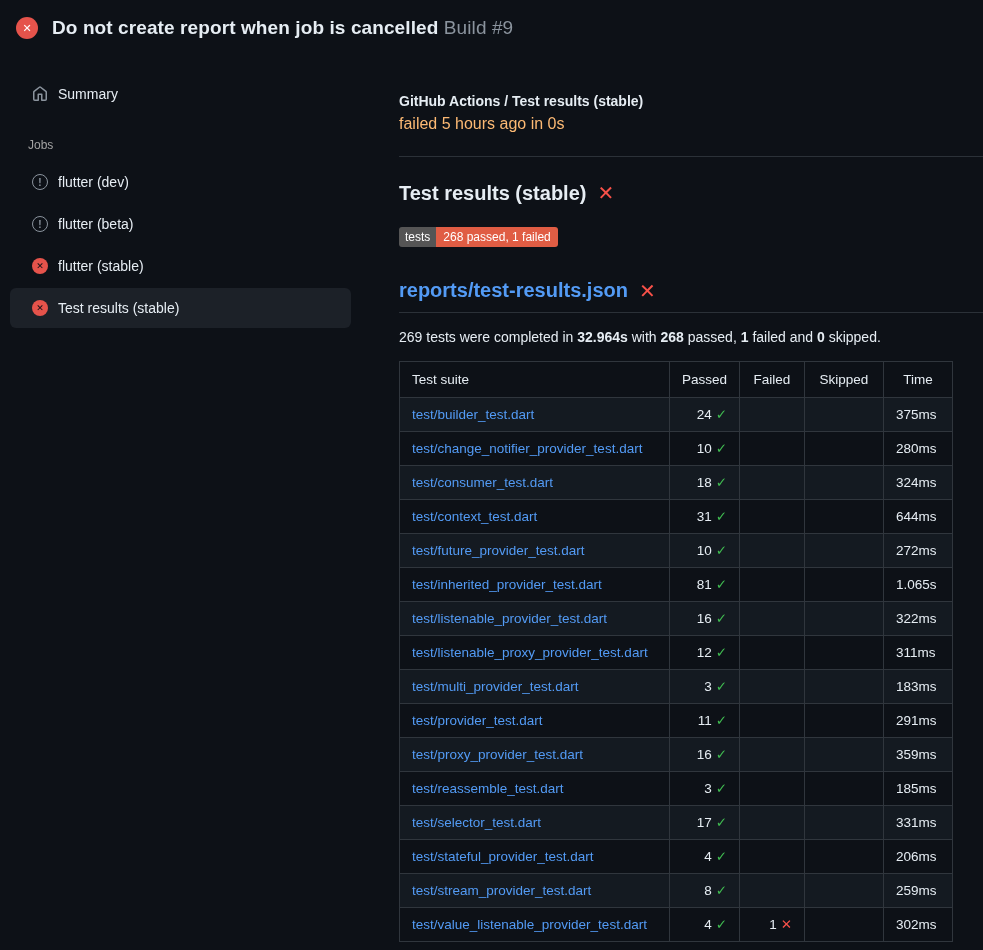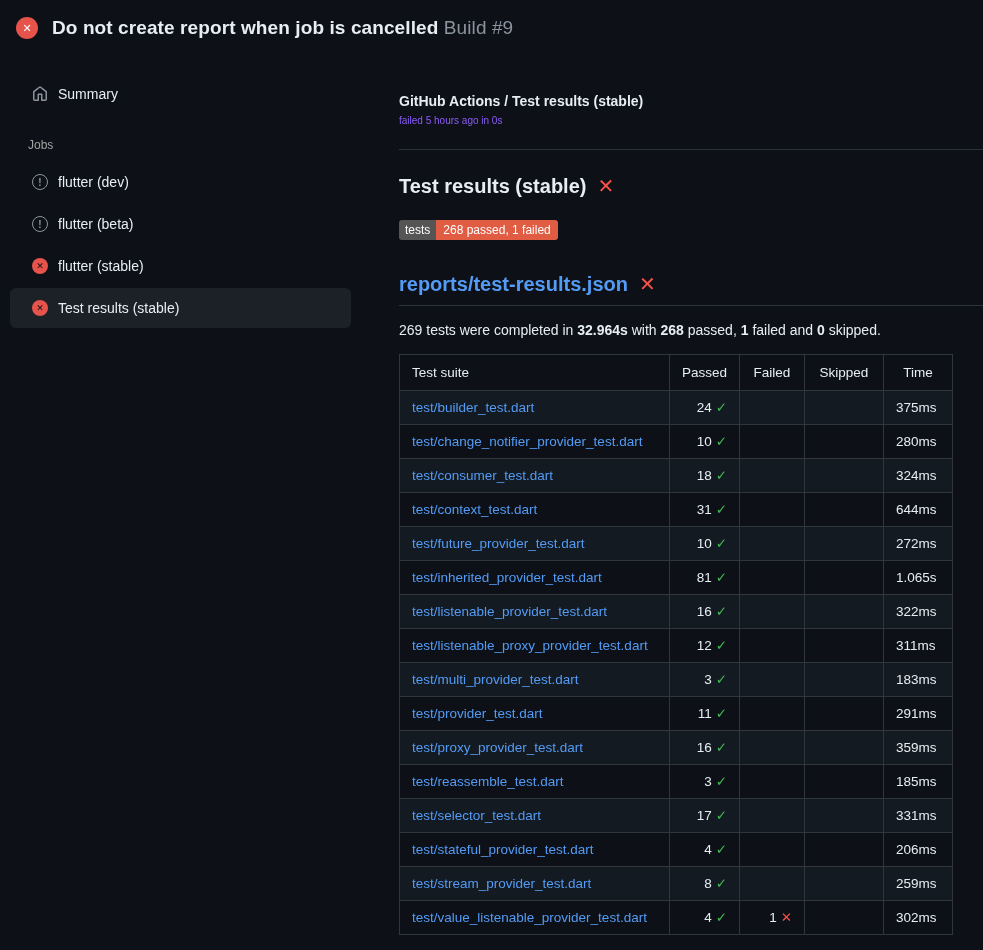--- a/index.html
+++ b/index.html
@@ -58,36 +58,36 @@
     display: flex; align-items: center; justify-content: center;
     font-weight: 700;
     flex-shrink: 0;
   }
   .job-icon.failed { background: var(--failed-circle, #e5534b); color: #0d1117; font-size: 9px; }
   .job-icon.neutral { border: 1.5px solid #8b949e; color: #8b949e; font-size: 10px; background: transparent; }
 
   
   .main { flex: 1; padding: 37px 0 0 16px; min-width: 0; }
   .breadcrumb { font-weight: 700; font-size: 14px; }
-  .status-line { color: #8b5cf6; font-size: 10px; margin-top: 6px; }
+  .status-line { color: #fdba74; font-size: 16px; margin-top: 6px; }
   .divider { border: none; border-top: 1px solid #2b3138; margin: 23px 0 0 0; }
 
   .section-title { margin: 24px 0 0 0; font-size: 20px; font-weight: 700; display: flex; align-items: center; }
   .heading-x { color: var(--failed-red, #f0443b); font-weight: 700; font-size: 20px; margin-left: 11px; }
 
   .badge { display: inline-flex; margin-top: 22px; font-size: 12px; line-height: 1; border-radius: 6px; }
   .badge-label { background: var(--badge-label-bg, #555555); color: #fff; padding: 4px 6px; border-radius: 3px 0 0 3px; }
   .badge-value { background: var(--badge-value-bg, #e05d44); color: #fff; padding: 4px 7px; border-radius: 0 3px 3px 0; }
 
   .report-title {
     margin: 32px 0 0 0;
     padding-bottom: 9px;
     border-bottom: 1px solid #2b3138;
     font-size: 20px; font-weight: 700;
-    display: flex; align-items: center;
+    display: flex; 
   }
   .report-title a { color: var(--link-blue, #539bf5); text-decoration: none; }
 
   .summary-line { margin: 16px 0 0 0; font-size: 14px; color: #e6edf3; }
   .summary-line strong { font-weight: 700; }
 
   
   .results-table {
     margin-top: 16px;
     border-collapse: collapse;

